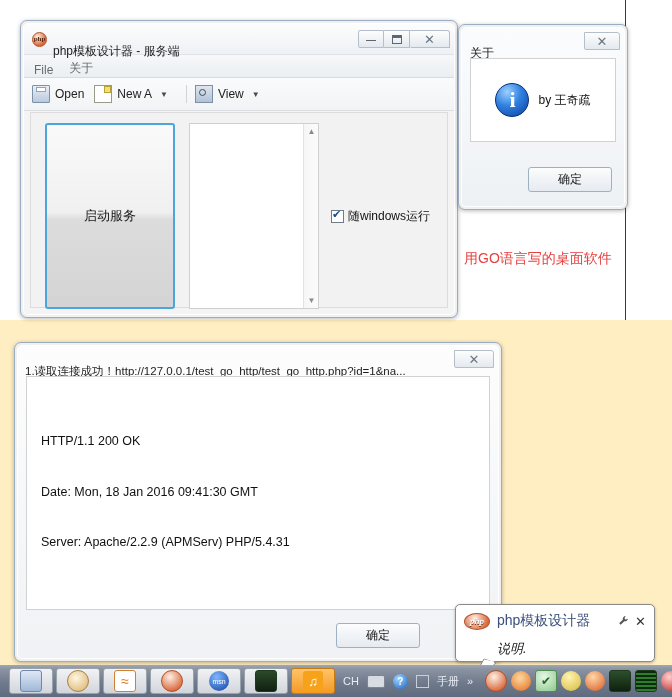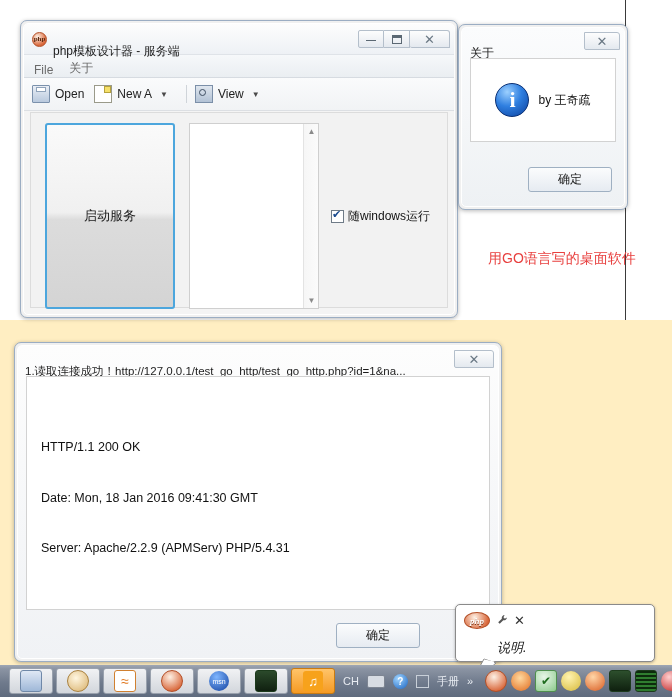--- a/index.html
+++ b/index.html
@@ -218,35 +218,35 @@
     width: 84px; height: 25px;
     background: linear-gradient(#fbfcfd, #e6ebf1);
     border: 1px solid #9fb0c2; border-radius: 3px;
     display: flex; align-items: center; justify-content: center;
     font-size: 12px; color: #1a1a1a;
     box-sizing: border-box; cursor: default;
   }
 
   
   #annotation-text {
-    position: absolute; left: 488px; top: 250px;
+    position: absolute; left: 464px; top: 250px;
     font-size: 14px; color: #e8403f;
     white-space: nowrap;
   }
 
   
   #response-dialog { left: 14px; top: 342px; width: 488px; height: 320px; }
   #response-dialog .win-inner { background: linear-gradient(#fdfdfd, #f0f2f5); }
   #response-dialog .titlebar { height: 26px; font-size: 11.5px; padding-left: 7px; }
   #response-dialog .wbtn.last { width: 40px; border-radius: 0 3px 0 2px; }
   #response-body {
     position: absolute; left: 8px; top: 30px; right: 8px; bottom: 48px;
     background: #ffffff; border: 1px solid #d2d2d2;
     box-sizing: border-box;
-    padding: 28px 0 0 14px;
+    padding: 22px 0 0 14px;
     font-size: 12.5px;
     color: #111;
     line-height: 1.35;
     overflow: hidden;
     white-space: pre-wrap;
     font-family: "Liberation Sans", sans-serif;
   }
   .resp-line { min-height: 17px; }
   #response-ok-button {
     position: absolute; right: 78px; bottom: 10px;
@@ -451,20 +451,21 @@
       
       
     </div>
     <div id="response-ok-button">确定</div>
   </div>
 </div>
 
 <div id="tray-balloon">
   <div id="balloon-header">
     <div id="balloon-php-icon">php</div>
+    <div id="balloon-title">php模板设计器</div>
     <div id="balloon-wrench">
       <svg width="11" height="11" viewBox="0 0 11 11" aria-hidden="true">
           <path d="M7.6 1.1a2.9 2.9 0 0 0-2.8 3.6L1.2 8.3l1.5 1.5 3.6-3.6a2.9 2.9 0 0 0 3.6-2.8l-1.7 1.2-1.3-.3-.3-1.3z" fill="#555"></path>
         </svg>
     </div>
     <div id="balloon-close">✕</div>
   </div>
   <div id="balloon-body">说明.</div>
   <svg id="balloon-tail" viewBox="0 0 200 80">
     <path d="M28 54 L14 79 L40 58 Z" fill="#ffffff" stroke="#8a8a8a" stroke-width="1"></path>

